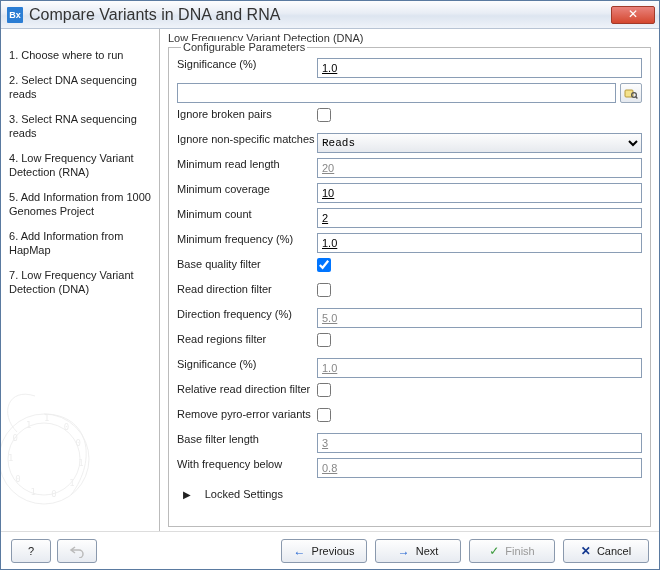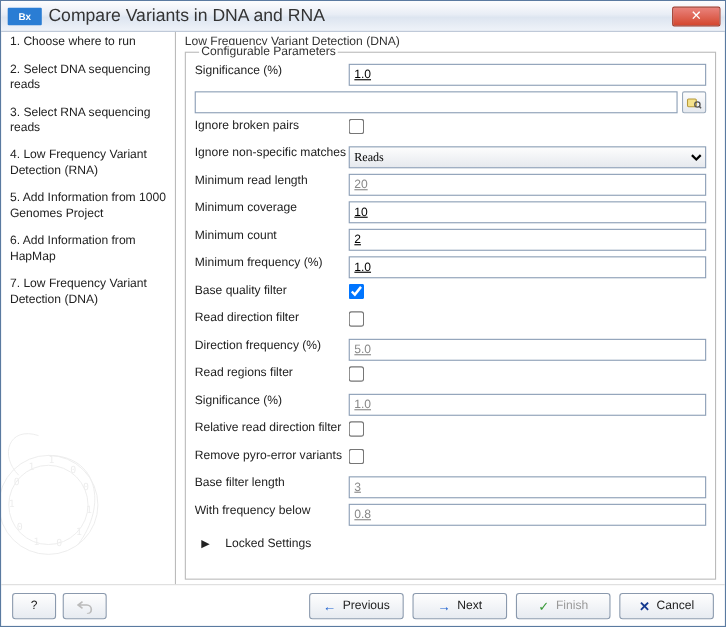--- a/index.html
+++ b/index.html
@@ -14,21 +14,21 @@
 }
 .titlebar {
   height: 28px;
   background: linear-gradient(to bottom, #fdfdfe, #e8edf5 45%, #dde5f0 55%, #eff3f9);
   border-bottom: 1px solid #b8c4d4;
   display: flex;
   align-items: center;
   padding: 0 2px 0 6px;
 }
 .titlebar .app-icon {
-  width: 31px; height: 16px;
+  width: 16px; height: 16px;
   background: #2a7dd4;
   color: #fff;
   font-size: 9px;
   font-weight: bold;
   display: flex;
   align-items: center;
   justify-content: center;
   margin-right: 6px;
   border-radius: 1px;
 }
@@ -47,21 +47,21 @@
   line-height: 14px;
   text-align: center;
   margin-right: 2px;
 }
 .body {
   display: flex;
   height: 502px;
 }
 .sidebar {
   width: 158px;
-  padding: 2px 8px;
+  padding: 19px 8px;
   position: relative;
   overflow: hidden;
 }
 .sidebar ol {
   list-style: none;
   counter-reset: step;
 }
 .sidebar li {
   counter-increment: step;
   margin-bottom: 11px;
@@ -132,21 +132,21 @@
   color: #888;
 }
 .param-row input[type="checkbox"] {
   width: 14px; height: 14px;
 }
 .param-row select {
   flex: 1;
   height: 20px;
   border: 1px solid #8a9db5;
   font-size: 11px;
-  font-family: Liberation Serif, serif;
+  font-family: Liberation Mono, monospace;
   background: linear-gradient(to bottom, #fdfdfd, #e6e9ee);
 }
 .browse-btn {
   width: 22px; height: 20px;
   margin-left: 4px;
   border: 1px solid #9aa9bb;
   background: linear-gradient(to bottom, #fdfdfd, #e5e9ef);
   border-radius: 2px;
   display: flex;
   align-items: center;

